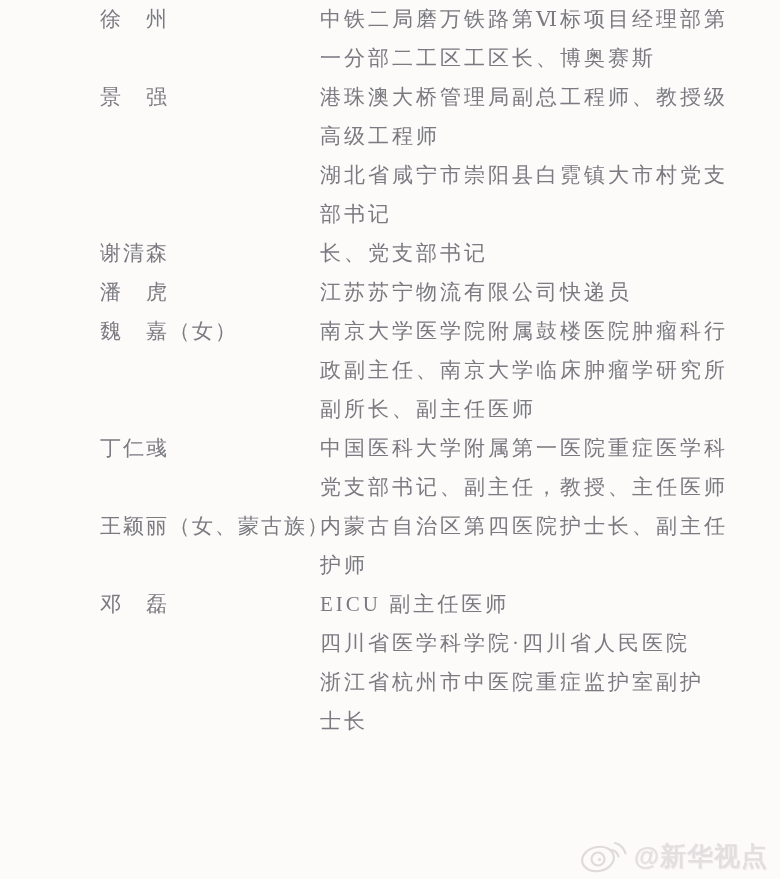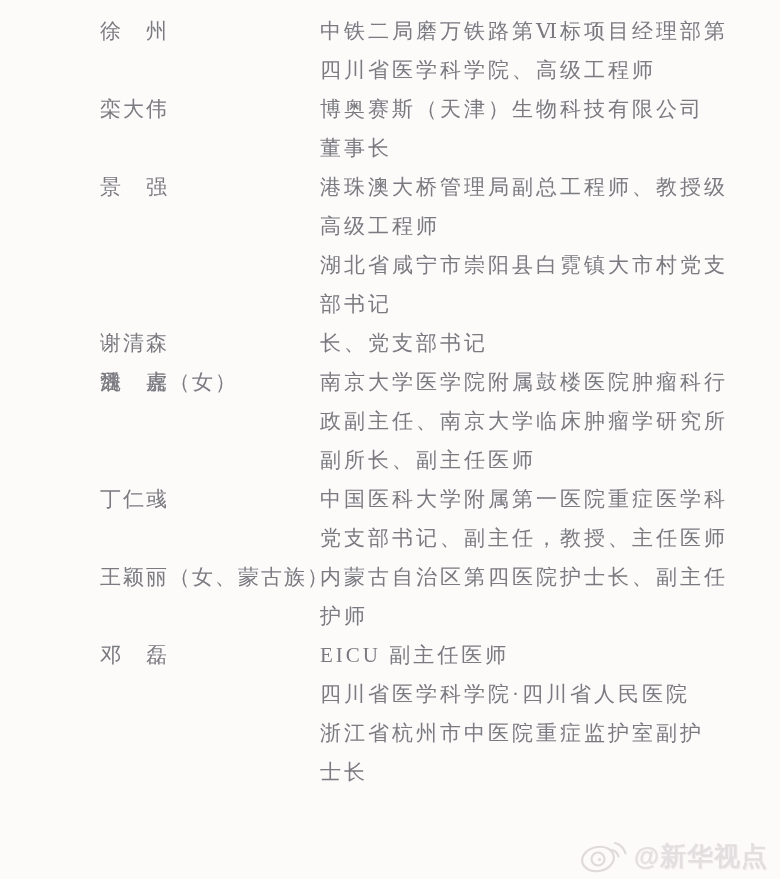--- a/index.html
+++ b/index.html
@@ -9,21 +9,21 @@
   body {
     width: 780px;
     height: 879px;
     background: #fcfbfa;
     position: relative;
     overflow: hidden;
     font-family: "Liberation Serif", "DejaVu Serif", serif;
     color: #7a7a80;
   }
   .doc {
-    padding-top: 12px;
+    padding-top: 0;
   }
   .entry {
     position: relative;
   }
   .name {
     position: absolute;
     left: 100px;
     top: 0;
     font-size: 21px;
     letter-spacing: 2px;
@@ -63,47 +63,43 @@
   }
 </style>
 </head>
 <body>
 
 <div class="doc">
 
   <div class="entry">
     <div class="name">徐　州</div>
     <div class="line">中铁二局磨万铁路第Ⅵ标项目经理部第</div>
-    <div class="line">四川省医学科学院、高级工程师</div>
+    <div class="line">一分部二工区工区长、博奥赛斯</div>
   </div>
 
-  <div class="entry">
-    <div class="name">栾大伟</div>
-    <div class="line">博奥赛斯（天津）生物科技有限公司</div>
-    <div class="line">董事长</div>
-  </div>
 
   <div class="entry">
     <div class="name">景　强</div>
     <div class="line">港珠澳大桥管理局副总工程师、教授级</div>
     <div class="line">高级工程师</div>
   </div>
 
   <div class="entry">
     <div class="line">湖北省咸宁市崇阳县白霓镇大市村党支</div>
     <div class="line">部书记</div>
   </div>
 
   <div class="entry">
     <div class="name">谢清森</div>
     <div class="line">长、党支部书记</div>
   </div>
 
   <div class="entry">
     <div class="name">潘　虎</div>
+    <div class="line">江苏苏宁物流有限公司快递员</div>
   </div>
 
   <div class="entry">
     <div class="name">魏　嘉（女）</div>
     <div class="line">南京大学医学院附属鼓楼医院肿瘤科行</div>
     <div class="line">政副主任、南京大学临床肿瘤学研究所</div>
     <div class="line">副所长、副主任医师</div>
   </div>
 
   <div class="entry">

